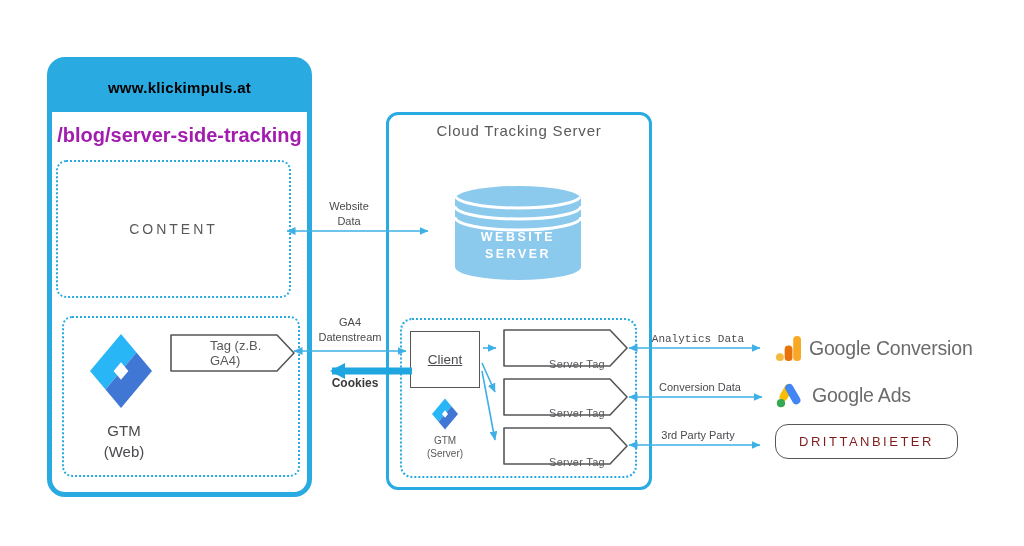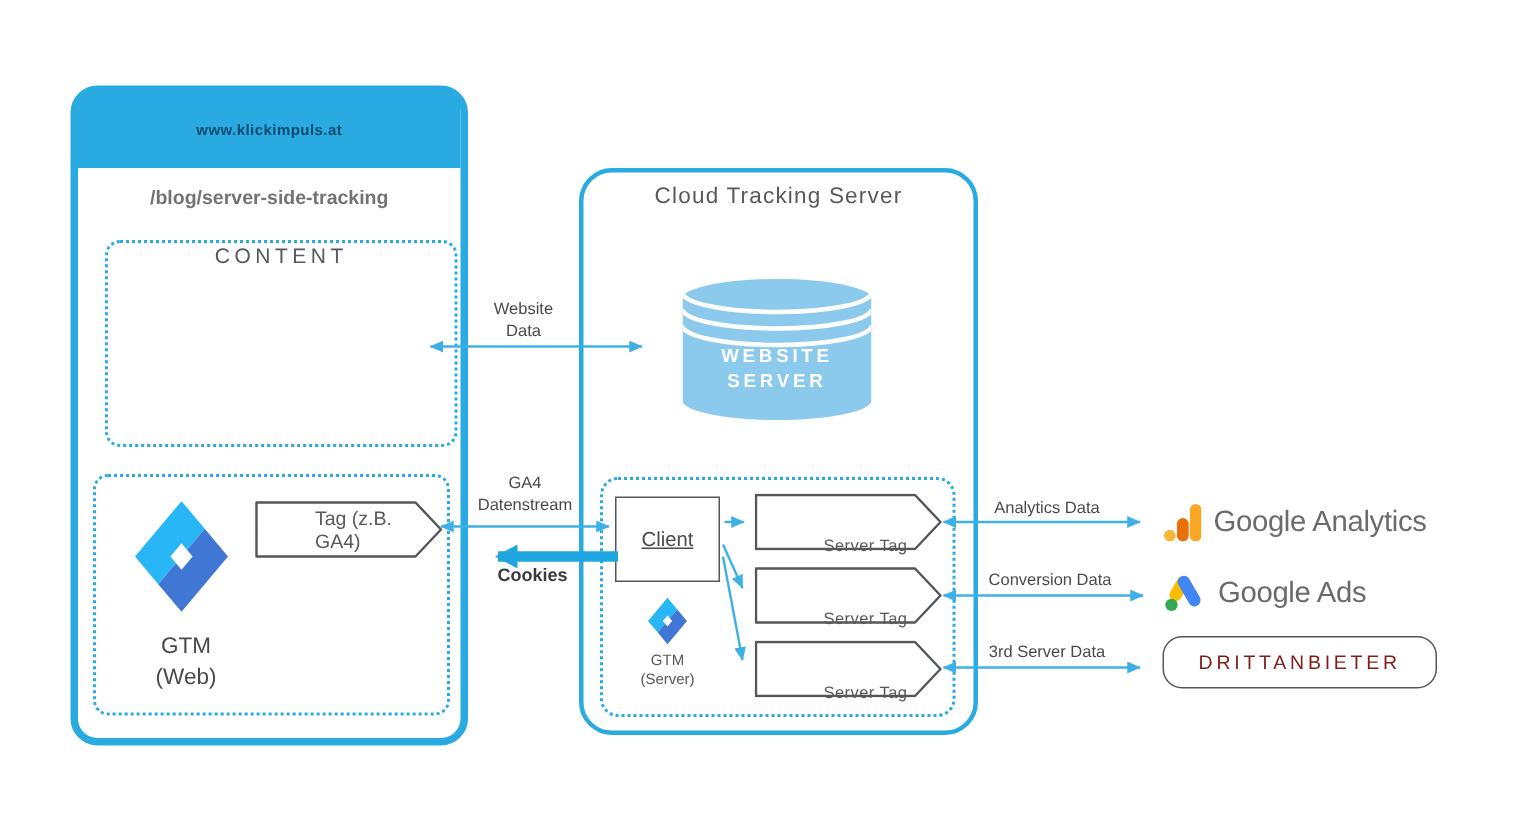--- a/index.html
+++ b/index.html
@@ -5,40 +5,40 @@
   * { box-sizing: border-box; margin: 0; padding: 0; }
   html, body { background: #ffffff; }
   body { font-family: "Liberation Sans", sans-serif; }
   .canvas { position: relative; width: 1024px; height: 546px; background: #fff; overflow: hidden; }
 
   
   .browser { position:absolute; left:47px; top:57px; width:265px; height:440px;
              border:5px solid #29ABE2; border-radius:18px; background:#fff; }
   .browser-header { position:absolute; top:0; left:0; right:0; height:50px; background:#29ABE2;
              border-radius:11px 11px 0 0; display:flex; align-items:center; justify-content:center; }
-  .browser-title { color:#0c4a6e; font-weight:bold; font-size:10px; letter-spacing:0.3px; }
+  .browser-title { color:#000000; font-weight:bold; font-size:15px; letter-spacing:0.3px; }
   .browser-path { position:absolute; top:62px; left:0; right:0; text-align:center;
-             color:#737373; font-size:13px; font-weight:600; }
-  .content-box { position:absolute; left:18px; top:98px; width:235px; height:138px;
+             color:#a21caf; font-size:20px; font-weight:600; }
+  .content-box { position:absolute; left:4px; top:98px; width:235px; height:138px;
              border:2px dotted #29ABE2; border-radius:10px;
-             display:flex; align-items:flex-start; justify-content:center; }
+             display:flex; align-items:center; justify-content:center; }
   .content-label { font-size:14px; letter-spacing:3px; color:#58595B; }
   .gtm-web-box { position:absolute; left:10px; top:254px; width:238px; height:161px;
              border:2px dotted #29ABE2; border-radius:10px; }
   .gtm-web-logo { position:absolute; left:26px; top:15px; width:62px; height:76px; }
   .gtm-web-label { position:absolute; left:0; top:102px; width:120px; text-align:center;
              font-size:15px; color:#4A4A4E; line-height:21px; white-space:pre-line; }
   .tag-shape { position:absolute; left:106px; top:16px; width:126px; height:38px; }
   .tag-shape svg { position:absolute; inset:0; }
   .tag-text { position:absolute; left:0; top:0; right:18px; bottom:0; display:flex;
              align-items:center; justify-content:center; font-size:13px; color:#58595B;padding-left:40px; }
 
   
   .cloud { position:absolute; left:386px; top:112px; width:266px; height:378px;
-             border:3px solid #29ABE2; border-radius:22px; background:#fff; }
+             border:3px solid #29ABE2; border-radius:12px; background:#fff; }
   .cloud-title { position:absolute; top:7px; left:0; right:0; text-align:center;
              font-size:15px; color:#58595B; letter-spacing:0.8px; }
   .cylinder { position:absolute; left:66px; top:70px; width:126px; height:96px; }
   .cylinder-label { position:absolute; left:0; right:0; top:44px; text-align:center;
              color:#fff; font-weight:bold; font-size:12.5px; letter-spacing:2.5px;
              line-height:17px; white-space:pre-line; }
   .inner-dotted { position:absolute; left:11px; top:203px; width:237px; height:160px;
              border:2px dotted #29ABE2; border-radius:12px; }
   .client-box { position:absolute; left:21px; top:216px; width:70px; height:57px;
              border:1.6px solid #55565A; background:#fff; display:flex; align-items:center;
@@ -156,42 +156,42 @@
       <span class="tag-text">Server Tag</span>
     </div>
   </div>
 
   <div class="dest-row" style="left:776px; top:334px; height:28px; gap:8px;">
     <svg width="25" height="25" viewBox="0 0 24 24">
       <rect x="16.5" y="0" width="7.5" height="24" rx="3.7" fill="#F9A825"></rect>
       <rect x="8.3" y="9" width="7.5" height="15" rx="3.7" fill="#E8710A"></rect>
       <rect x="0" y="16.5" width="7.5" height="7.5" rx="3.7" fill="#F6B93B"></rect>
     </svg>
-    <span class="dest-text">Google Analytics</span>
+    <span class="dest-text">Google Conversion</span>
   </div>
 
   <div class="dest-row" style="left:776px; top:381px; height:28px; gap:10px;">
     <svg width="26" height="26" viewBox="0 0 24 24">
       <rect x="5.5" y="1.5" width="7.6" height="16.5" rx="3.8" fill="#FBBC04" transform="rotate(30 9.3 9.75)"></rect>
       <circle cx="4.6" cy="19.6" r="3.8" fill="#34A853"></circle>
       <rect x="11.7" y="0.9" width="7.6" height="20.5" rx="3.8" fill="#4285F4" transform="rotate(-30 15.5 11.15)"></rect>
     </svg>
     <span class="dest-text">Google Ads</span>
   </div>
 
   <div class="dritt-box">DRITTANBIETER</div>
 
   <div class="lbl" style="left:304px; top:199px; width:90px;">Website
 Data</div>
   <div class="lbl" style="left:300px; top:315px; width:100px;">GA4
 Datenstream</div>
   <div class="lbl lbl-bold" style="left:315px; top:376px; width:80px;">Cookies</div>
-  <div class="lbl" style="left:648px; top:332px; width:100px;">Analytics Data</div>
+  <div class="lbl" style="left:648px; top:332px; width:100px;font-family:Liberation Mono, monospace;">Analytics Data</div>
   <div class="lbl" style="left:646px; top:380px; width:108px;">Conversion Data</div>
-  <div class="lbl" style="left:648px; top:428px; width:100px;">3rd Server Data</div>
+  <div class="lbl" style="left:648px; top:428px; width:100px;">3rd Party Party</div>
 
   <svg class="arrows" width="1024" height="546" viewBox="0 0 1024 546">
     <defs>
       <marker id="ah" viewBox="0 0 10 8" markerWidth="10" markerHeight="8" refX="8.5" refY="4" orient="auto-start-reverse" markerUnits="userSpaceOnUse">
         <path d="M0,0 L9,4 L0,8 z" fill="#3FB0E5"></path>
       </marker>
       <marker id="ahBig" viewBox="0 0 16 16" markerWidth="16" markerHeight="16" refX="13" refY="8" orient="auto-start-reverse" markerUnits="userSpaceOnUse">
         <path d="M0,0 L15,8 L0,16 z" fill="#1FA6E0"></path>
       </marker>
     </defs>

